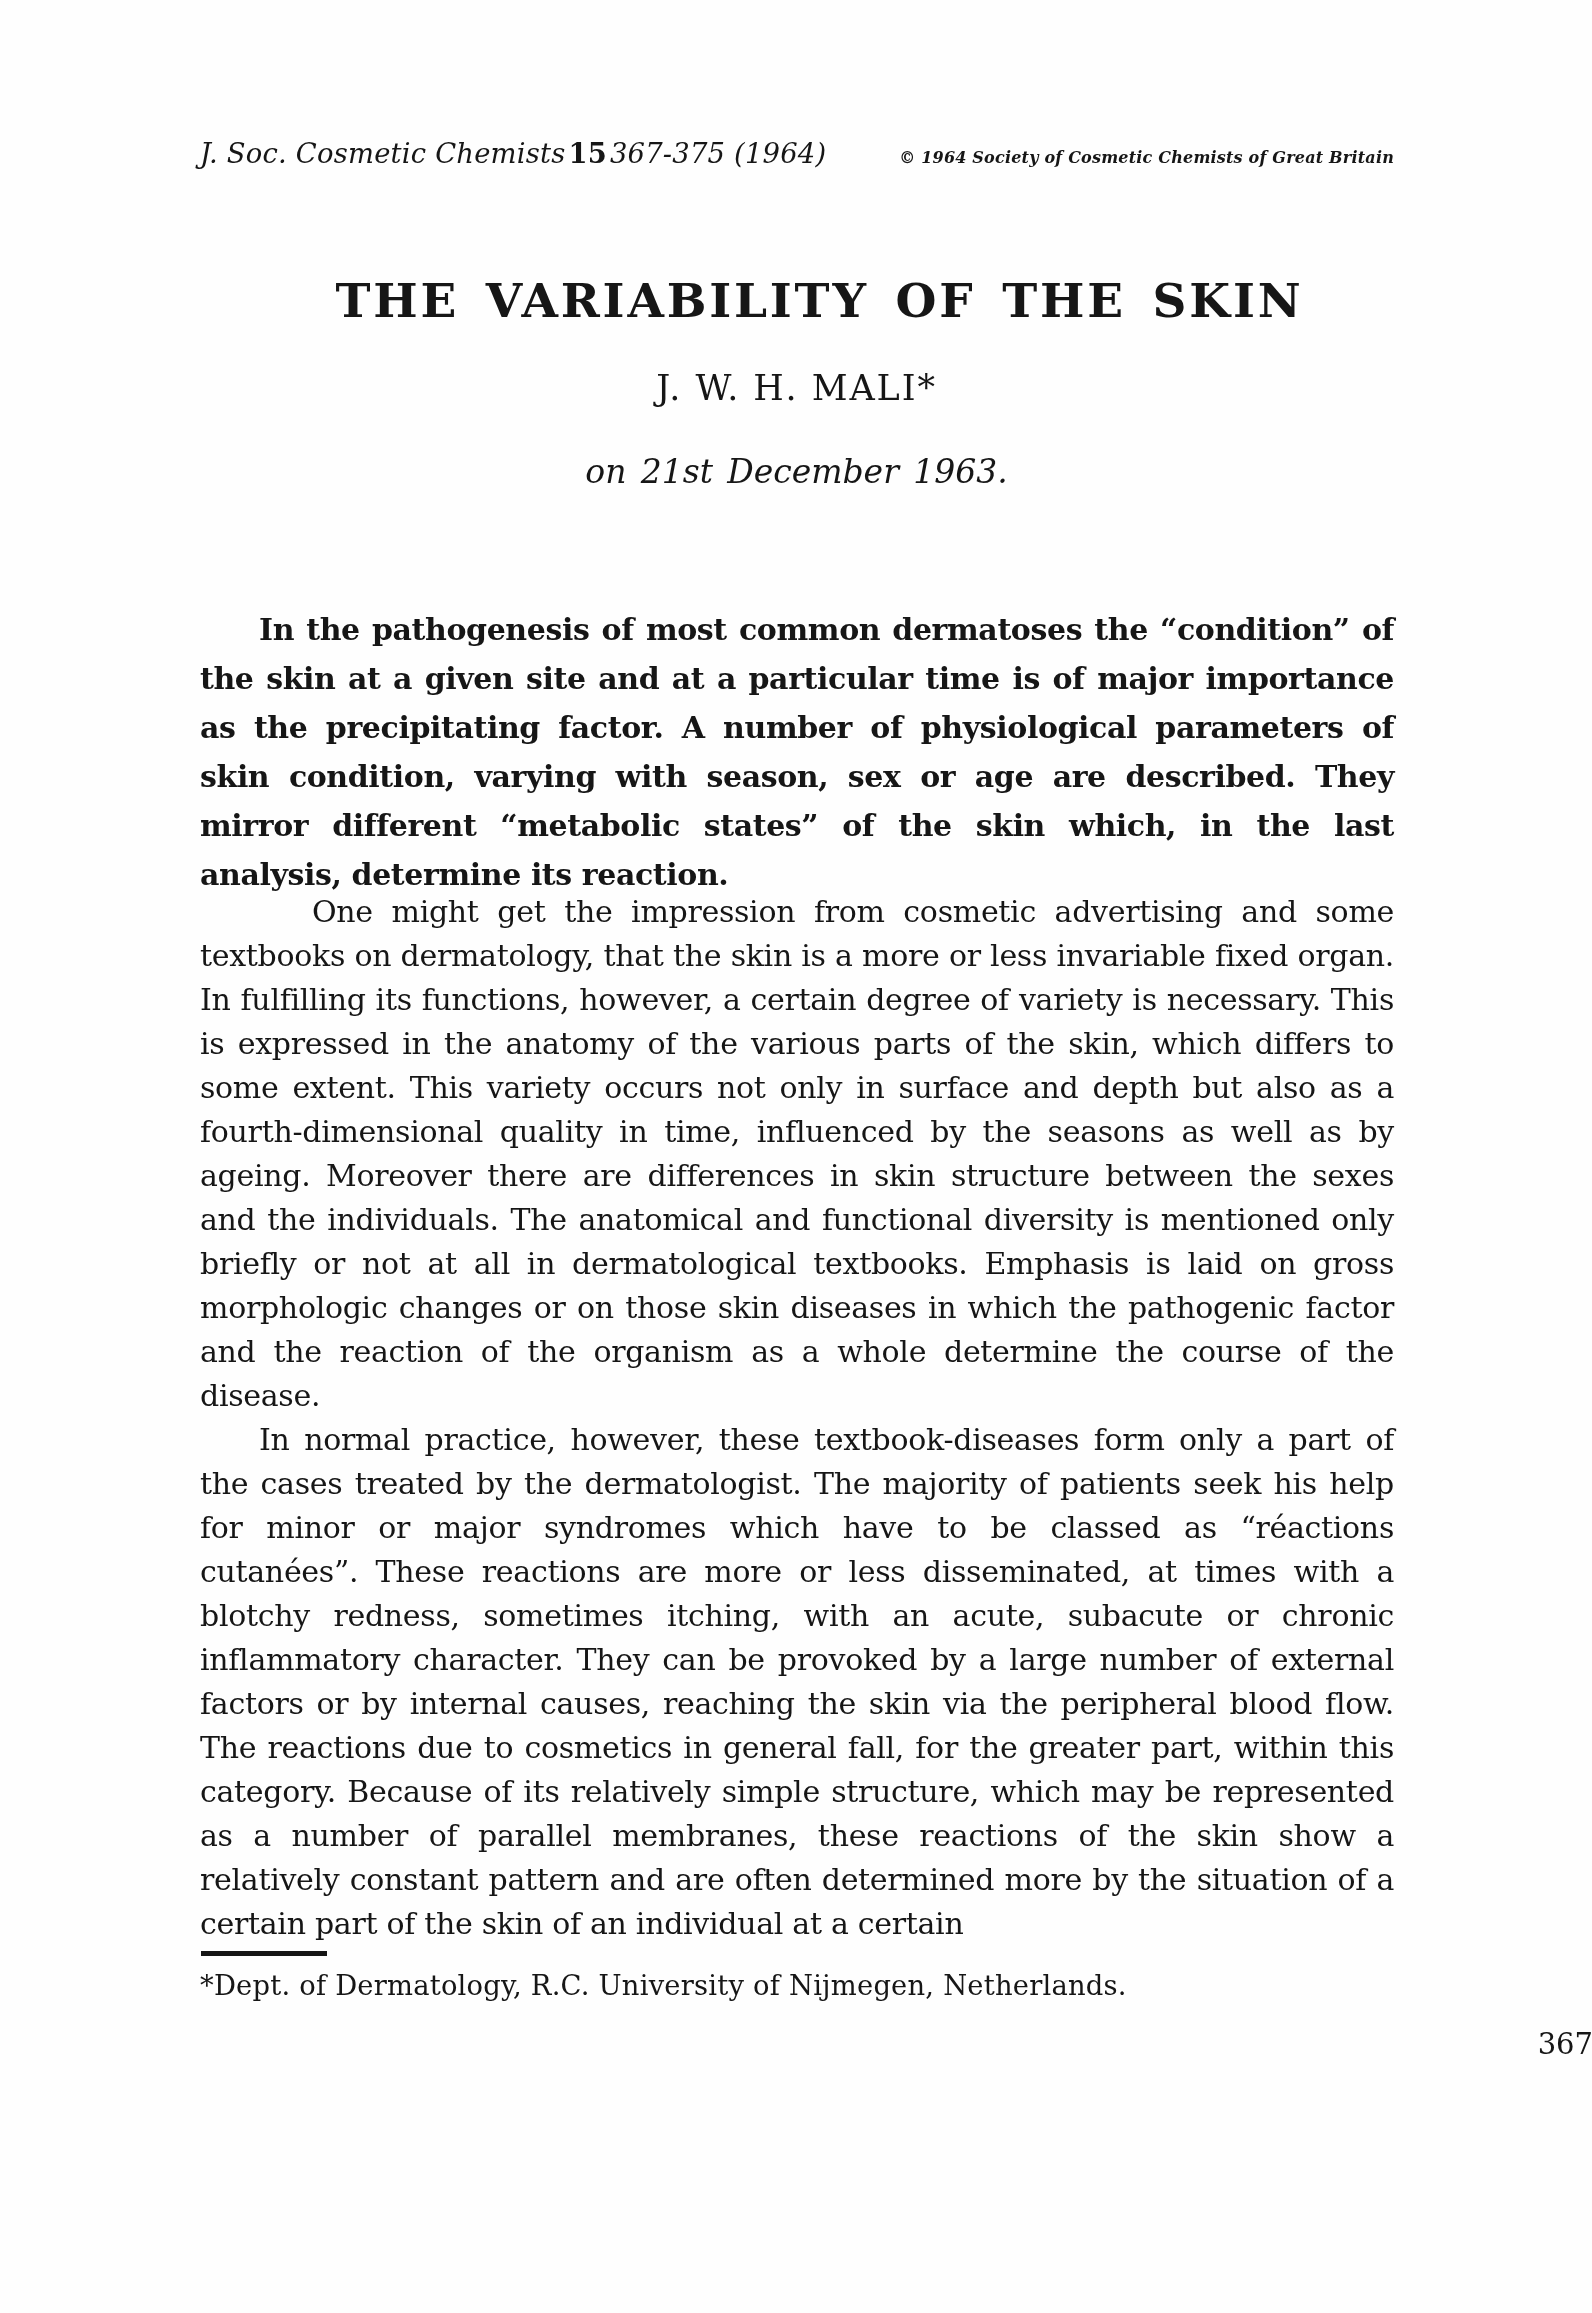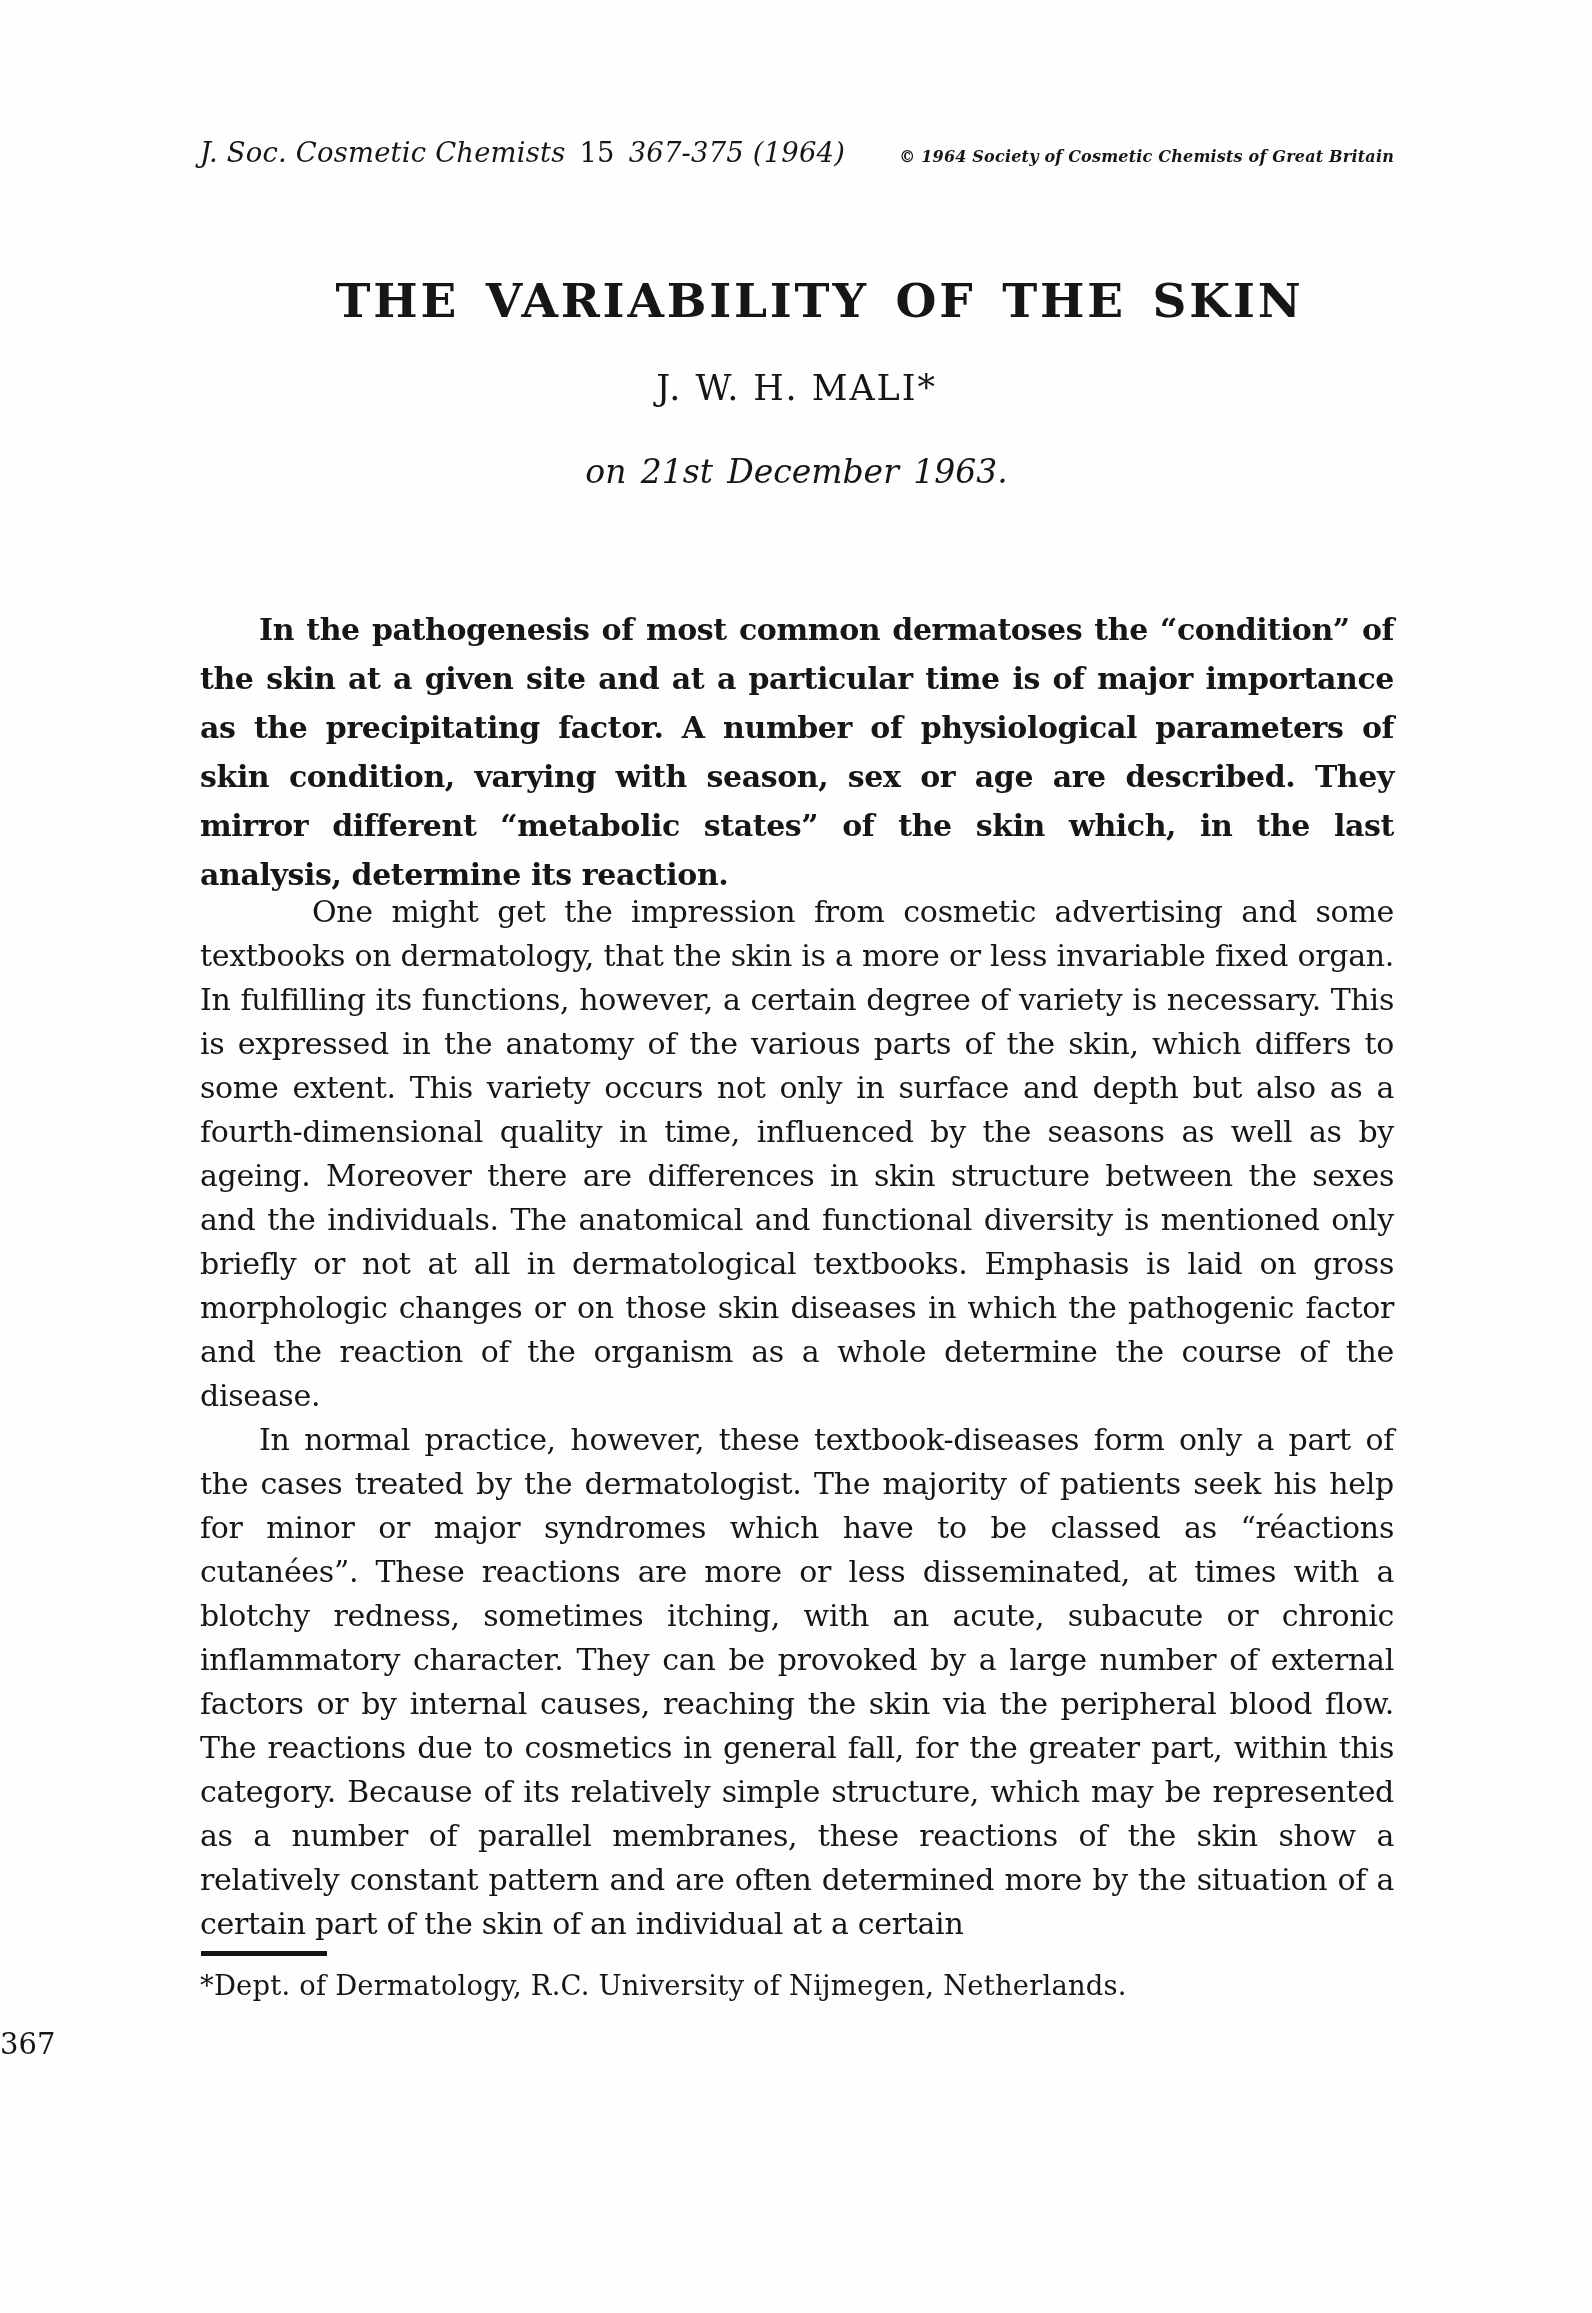--- a/index.html
+++ b/index.html
@@ -23,23 +23,23 @@
     justify-content: space-between;
     align-items: baseline;
   }
   .journal-ref {
     font-style: italic;
     font-size: 27.4px;
     white-space: nowrap;
     letter-spacing: 0.2px;
   }
   .journal-ref .vol {
-    font-weight: normal;
+    font-weight: bold;
     font-style: normal;
-    margin: 0 14px;
+    margin: 0 3px;
   }
   .copyright {
     font-style: italic;
     font-weight: bold;
     font-size: 16px;
     white-space: nowrap;
     letter-spacing: 0.2px;
   }
   
   .title {
@@ -116,21 +116,21 @@
     left: 200px;
     width: 1194px;
     font-size: 27.4px;
     letter-spacing: 0.2px;
   }
   .page-number {
     position: absolute;
     top: 2027px;
     left: 0;
     width: 100%;
-    text-align: left;
+    text-align: right;
     font-size: 29px;
   }
 </style>
 </head>
 <body>
 
 <div class="page">
 
   <div class="header">
     <span class="journal-ref"><span>J. Soc. Cosmetic Chemists</span><span class="vol">15</span><span>367-375 (1964)</span></span>

